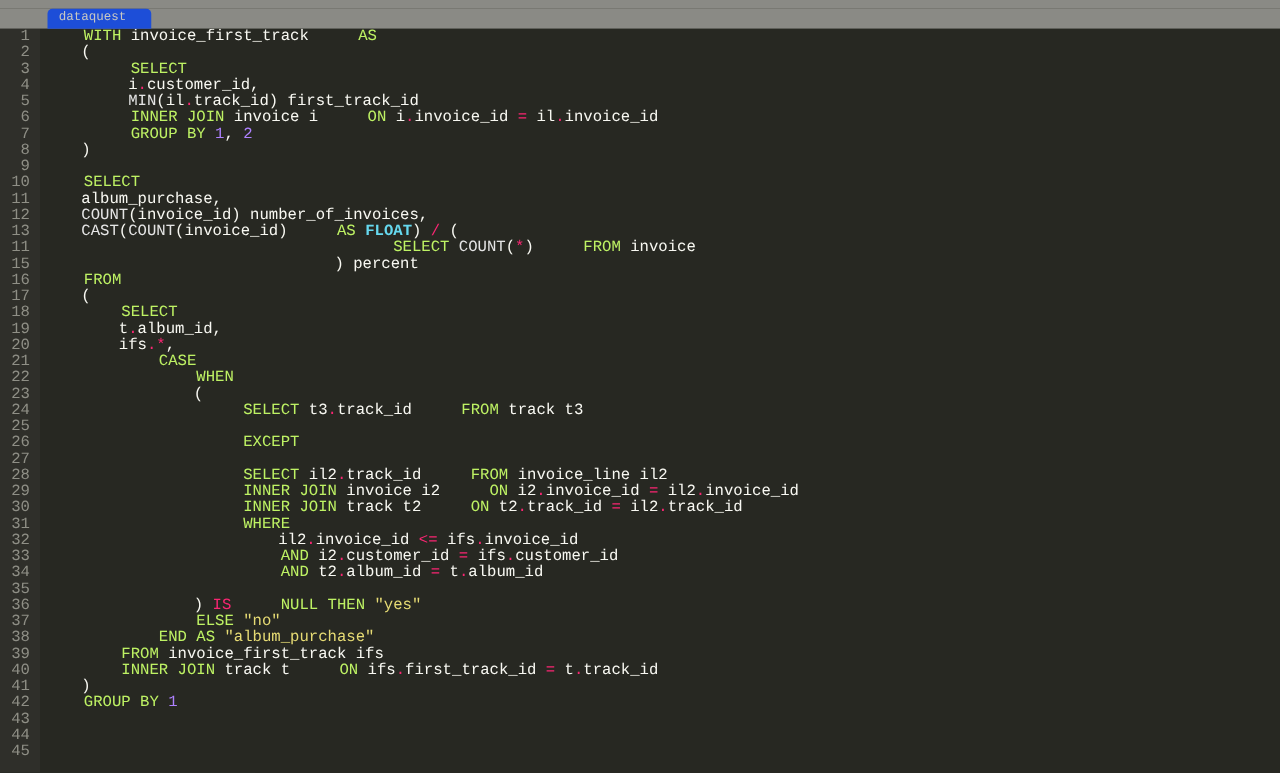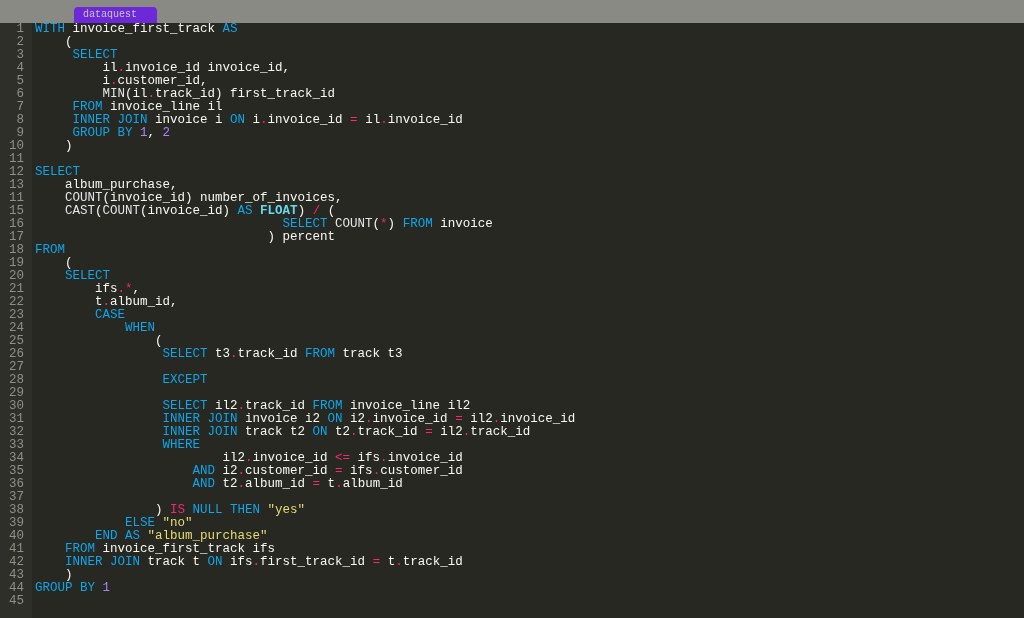--- a/index.html
+++ b/index.html
@@ -18,28 +18,27 @@
     background: #8a8a85;
   }
   .tabs {
     height: 16px;
     background: #8a8a85;
     display: flex;
     align-items: flex-end;
     padding-left: 38px;
   }
   .tab {
-    background: #6d28d9;
+    background: #1d4ed8;
     color: #c8c8c2;
     font-size: 10px;
     line-height: 14px;
     padding: 1px 20px 1px 9px;
     border-radius: 4px 4px 0 0;
     position: relative;
-    margin-left: 36px;
   }
   .editor {
     display: flex;
     height: calc(618px - 23px);
   }
   .gutter {
     width: 32px;
     min-width: 32px;
     background: #2f2f2a;
     text-align: right;
@@ -48,21 +47,21 @@
     user-select: none;
   }
   .gutter .ln { height: 13px; }
   .code {
     flex: 1;
     background: #272822;
     padding-left: 3px;
     overflow: hidden;
   }
   .line { height: 13px; white-space: pre; }
-  .kw   { color: #0ea5e9; }
+  .kw   { color: #bef264; margin-left: 32px; }
   .func { color: #e5e5e5; }
   .cyan { color: #66d9ef; font-weight: bold; }
   .ident{ color: #f8f8f2; }
   .num  { color: #ae81ff; }
   .op   { color: #f92672; }
   .str  { color: #e6db74; }
   .star { color: #f92672; }
 </style>
 </head>
 <body>
@@ -120,39 +119,37 @@
       <div class="ln">41</div>
       <div class="ln">42</div>
       <div class="ln">43</div>
       <div class="ln">44</div>
       <div class="ln">45</div>
     </div>
   <div class="code" id="code">
       <div class="line"><span class="kw">WITH</span><span class="ident"> invoice_first_track </span><span class="kw">AS</span></div>
       <div class="line"><span class="ident">    (</span></div>
       <div class="line"><span class="ident">     </span><span class="kw">SELECT</span></div>
-      <div class="line"><span class="ident">         il</span><span class="op">.</span><span class="ident">invoice_id invoice_id,</span></div>
       <div class="line"><span class="ident">         i</span><span class="op">.</span><span class="ident">customer_id,</span></div>
       <div class="line"><span class="ident">         </span><span class="func">MIN</span><span class="ident">(il</span><span class="op">.</span><span class="ident">track_id) first_track_id</span></div>
-      <div class="line"><span class="ident">     </span><span class="kw">FROM</span><span class="ident"> invoice_line il</span></div>
       <div class="line"><span class="ident">     </span><span class="kw">INNER JOIN</span><span class="ident"> invoice i </span><span class="kw">ON</span><span class="ident"> i</span><span class="op">.</span><span class="ident">invoice_id </span><span class="op">=</span><span class="ident"> il</span><span class="op">.</span><span class="ident">invoice_id</span></div>
       <div class="line"><span class="ident">     </span><span class="kw">GROUP BY </span><span class="num">1</span><span class="ident">, </span><span class="num">2</span></div>
       <div class="line"><span class="ident">    )</span></div>
       <div class="line"><span class="ident"> </span></div>
       <div class="line"><span class="kw">SELECT</span></div>
       <div class="line"><span class="ident">    album_purchase,</span></div>
       <div class="line"><span class="ident">    </span><span class="func">COUNT</span><span class="ident">(invoice_id) number_of_invoices,</span></div>
       <div class="line"><span class="ident">    </span><span class="func">CAST</span><span class="ident">(</span><span class="func">COUNT</span><span class="ident">(invoice_id) </span><span class="kw">AS</span><span class="cyan"> FLOAT</span><span class="ident">) </span><span class="op">/</span><span class="ident"> (</span></div>
       <div class="line"><span class="ident">                                 </span><span class="kw">SELECT </span><span class="func">COUNT</span><span class="ident">(</span><span class="star">*</span><span class="ident">) </span><span class="kw">FROM</span><span class="ident"> invoice</span></div>
       <div class="line"><span class="ident">                               ) percent</span></div>
       <div class="line"><span class="kw">FROM</span></div>
       <div class="line"><span class="ident">    (</span></div>
       <div class="line"><span class="ident">    </span><span class="kw">SELECT</span></div>
+      <div class="line"><span class="ident">        t</span><span class="op">.</span><span class="ident">album_id,</span></div>
       <div class="line"><span class="ident">        ifs</span><span class="op">.</span><span class="star">*</span><span class="ident">,</span></div>
-      <div class="line"><span class="ident">        t</span><span class="op">.</span><span class="ident">album_id,</span></div>
       <div class="line"><span class="ident">        </span><span class="kw">CASE</span></div>
       <div class="line"><span class="ident">            </span><span class="kw">WHEN</span></div>
       <div class="line"><span class="ident">                (</span></div>
       <div class="line"><span class="ident">                 </span><span class="kw">SELECT</span><span class="ident"> t3</span><span class="op">.</span><span class="ident">track_id </span><span class="kw">FROM</span><span class="ident"> track t3</span></div>
       <div class="line"><span class="ident"> </span></div>
       <div class="line"><span class="ident">                 </span><span class="kw">EXCEPT</span></div>
       <div class="line"><span class="ident"> </span></div>
       <div class="line"><span class="ident">                 </span><span class="kw">SELECT</span><span class="ident"> il2</span><span class="op">.</span><span class="ident">track_id </span><span class="kw">FROM</span><span class="ident"> invoice_line il2</span></div>
       <div class="line"><span class="ident">                 </span><span class="kw">INNER JOIN</span><span class="ident"> invoice i2 </span><span class="kw">ON</span><span class="ident"> i2</span><span class="op">.</span><span class="ident">invoice_id </span><span class="op">=</span><span class="ident"> il2</span><span class="op">.</span><span class="ident">invoice_id</span></div>
       <div class="line"><span class="ident">                 </span><span class="kw">INNER JOIN</span><span class="ident"> track t2 </span><span class="kw">ON</span><span class="ident"> t2</span><span class="op">.</span><span class="ident">track_id </span><span class="op">=</span><span class="ident"> il2</span><span class="op">.</span><span class="ident">track_id</span></div>

